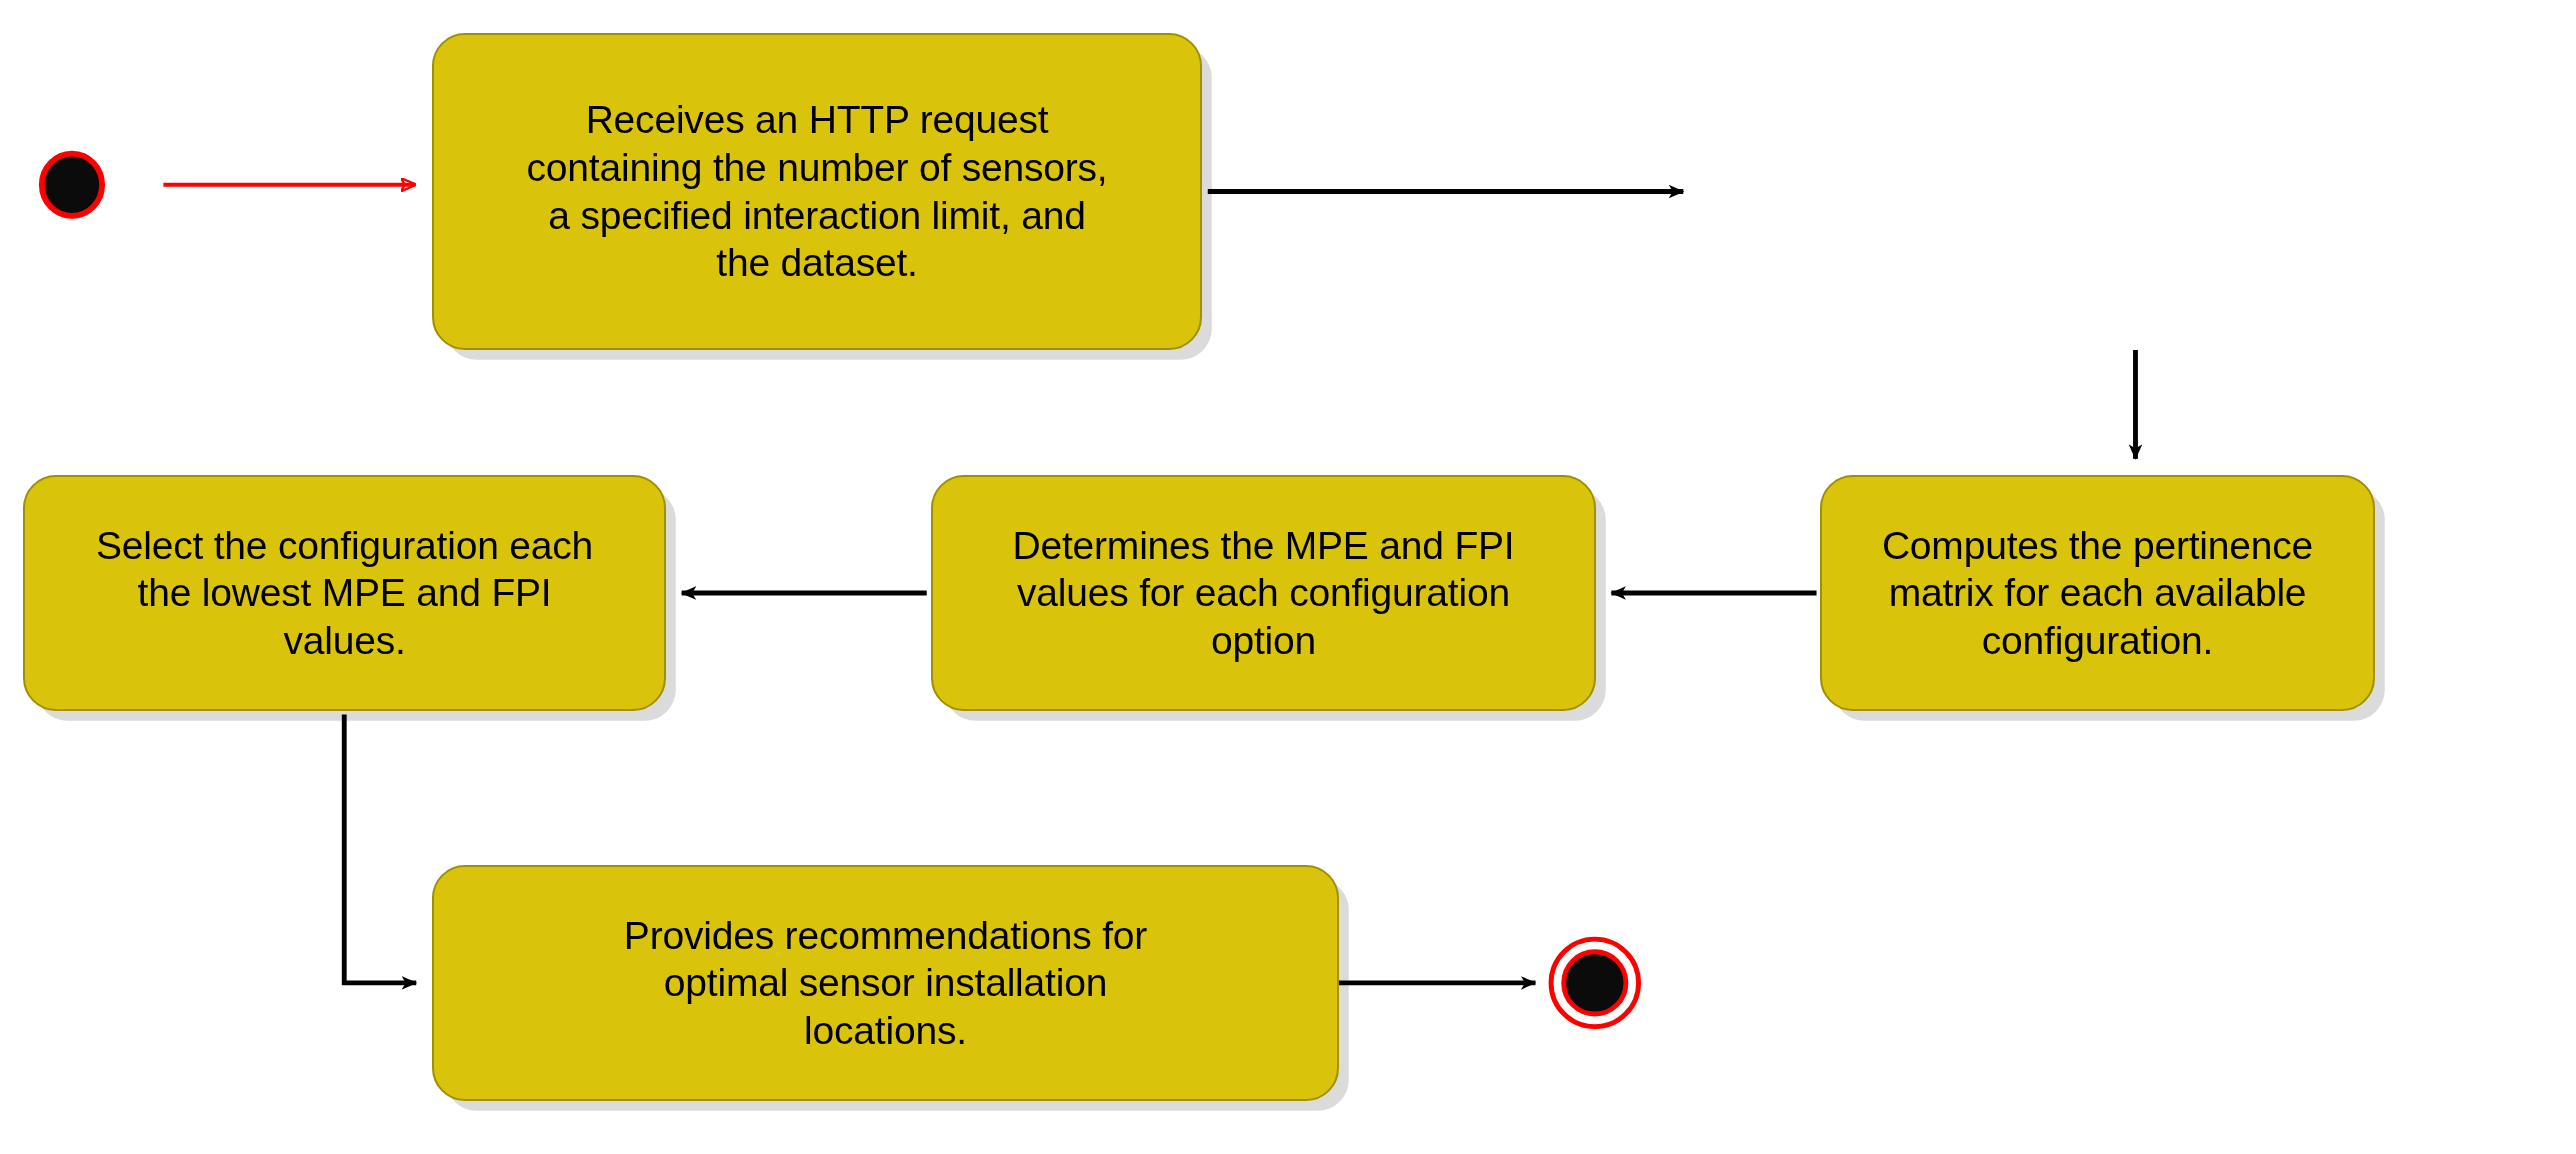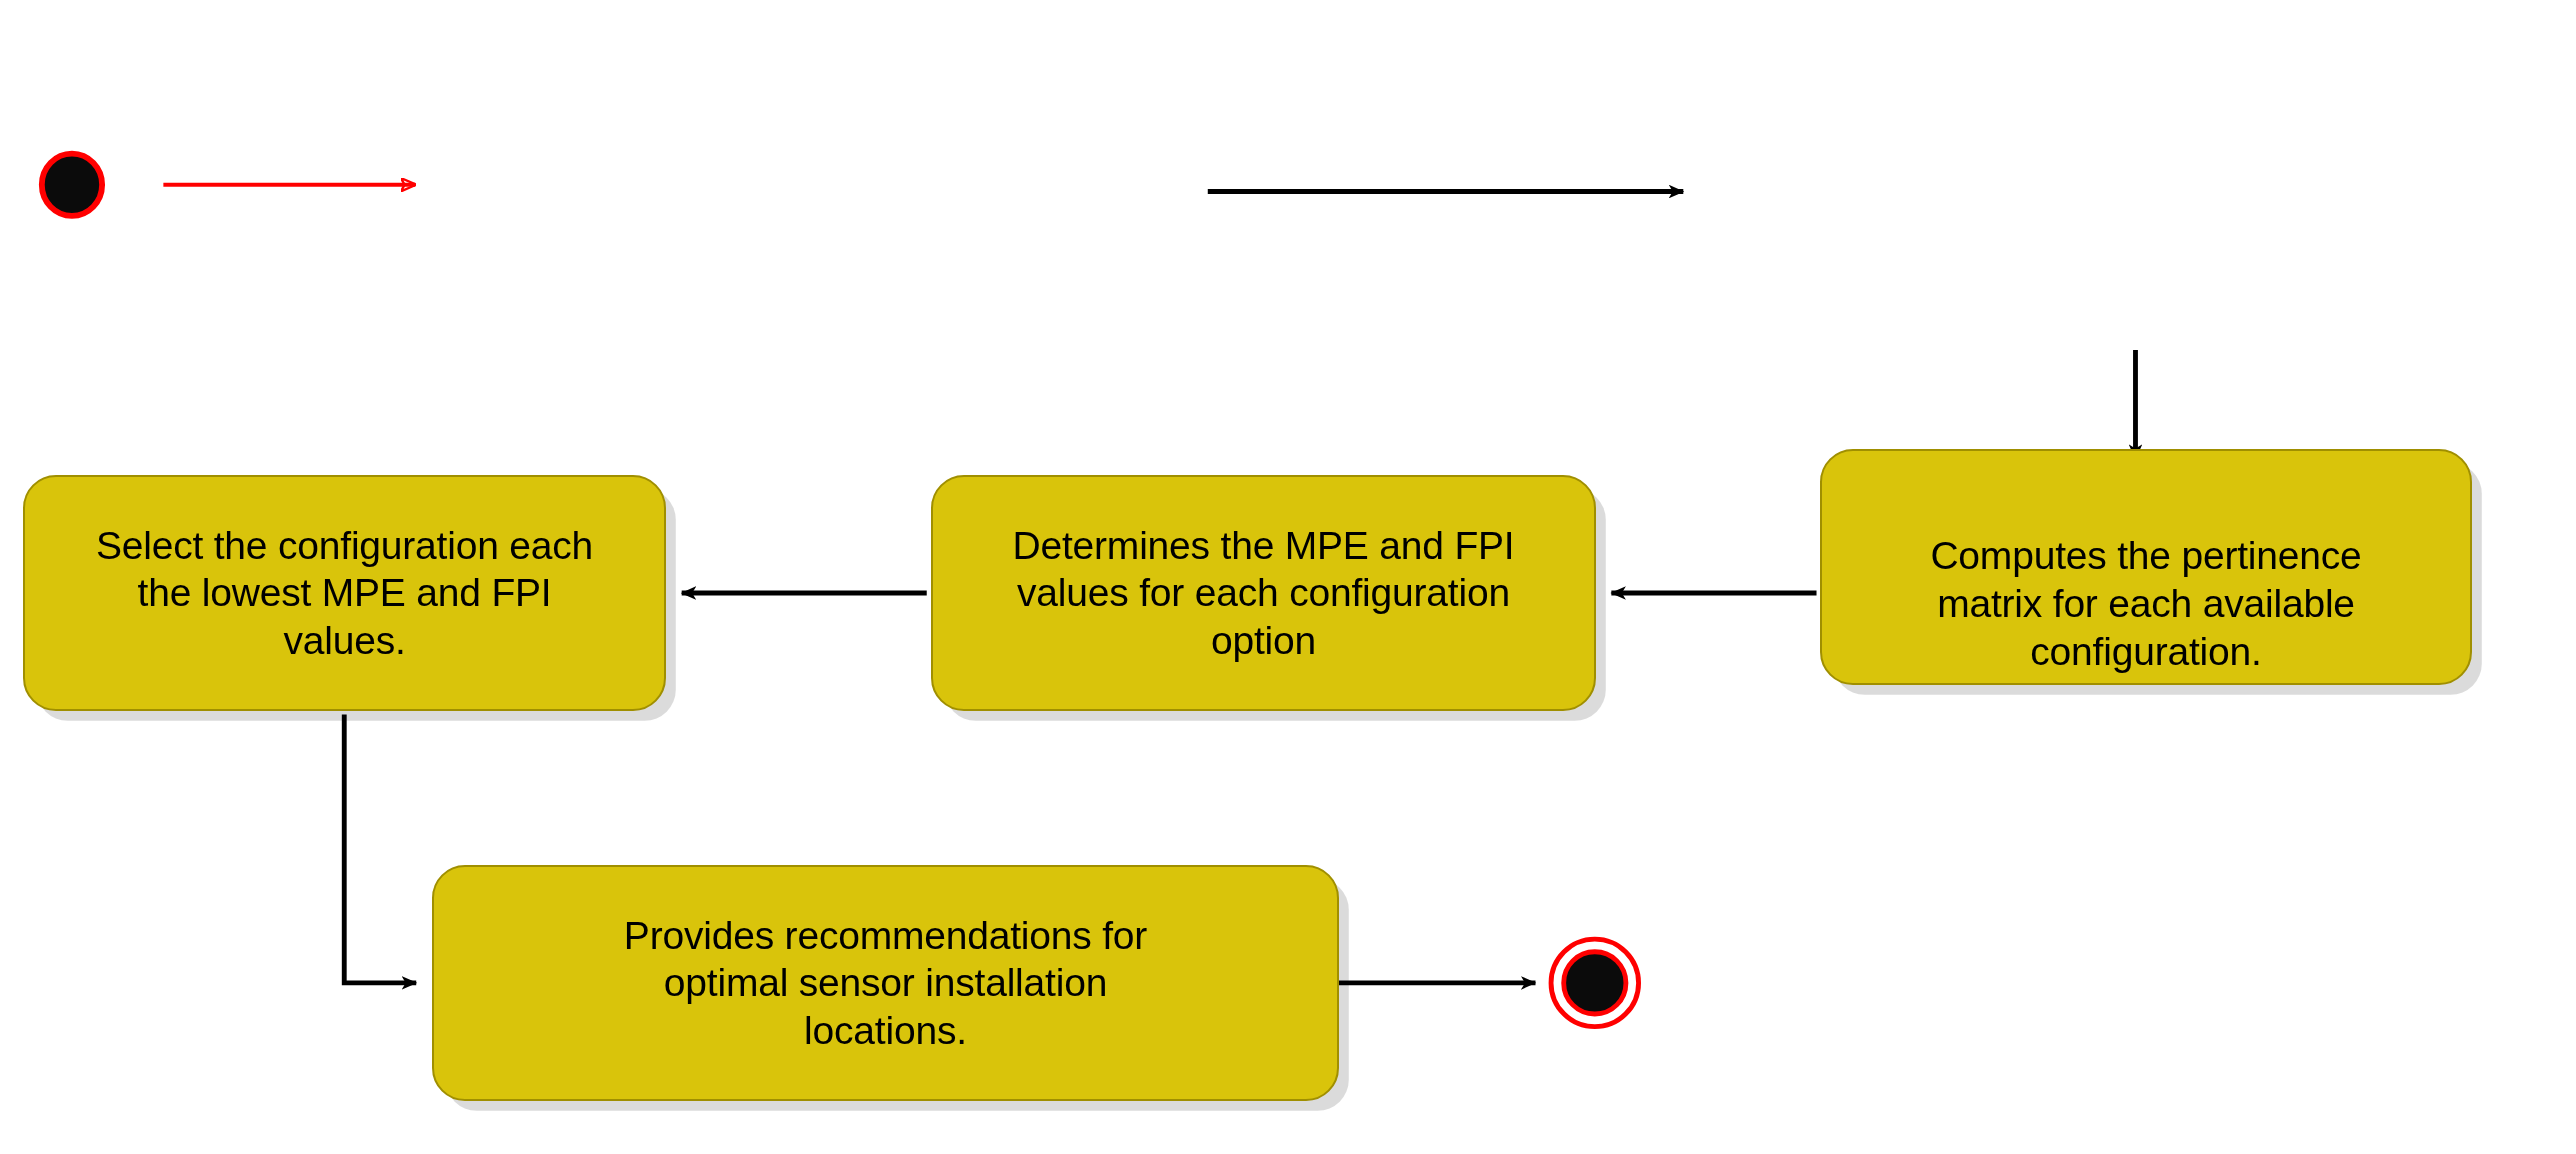--- a/index.html
+++ b/index.html
@@ -94,23 +94,29 @@
     <g>
       <line x1="1242" y1="1011" x2="1579" y2="1011" stroke="#000000" stroke-width="5" marker-end="url(#arrow-black)"></line>
     </g>
 
     <g>
       <circle cx="1640" cy="1011" r="45" fill="#ffffff" stroke="#ff0000" stroke-width="5"></circle>
       <circle cx="1640" cy="1011" r="32" fill="#0b0b0b" stroke="#ff0000" stroke-width="5"></circle>
     </g>
   </svg>
 
+  <div class="activity-node" style="left:432px; top:33px; width:770px; height:317px;">
+    <span class="activity-label">Receives an HTTP request
+containing the number of sensors,
+a specified interaction limit, and
+the dataset.</span>
+  </div>
 
 
-  <div class="activity-node" style="left:1820px; top:449px; width:652px; height:236px;align-items:flex-end;">
+  <div class="activity-node" style="left:1820px; top:475px; width:555px; height:236px;">
     <span class="activity-label">Computes the pertinence
 matrix for each available
 configuration.</span>
   </div>
 
   <div class="activity-node" style="left:931px; top:475px; width:665px; height:236px;">
     <span class="activity-label">Determines the MPE and FPI
 values for each configuration
 option</span>
   </div>

